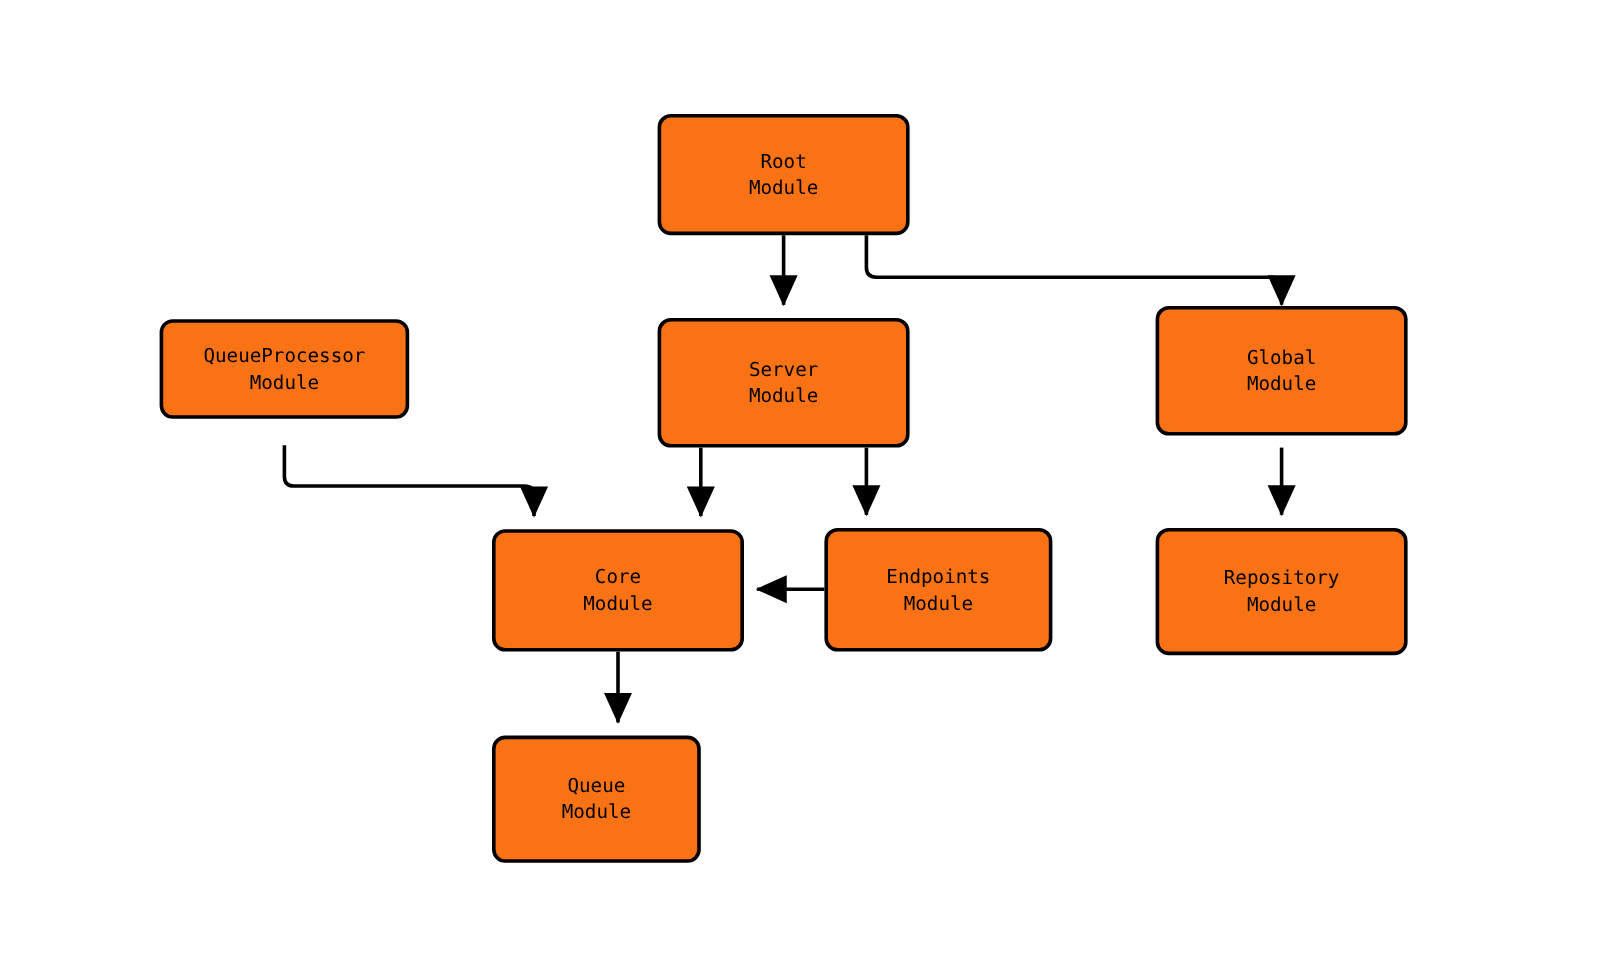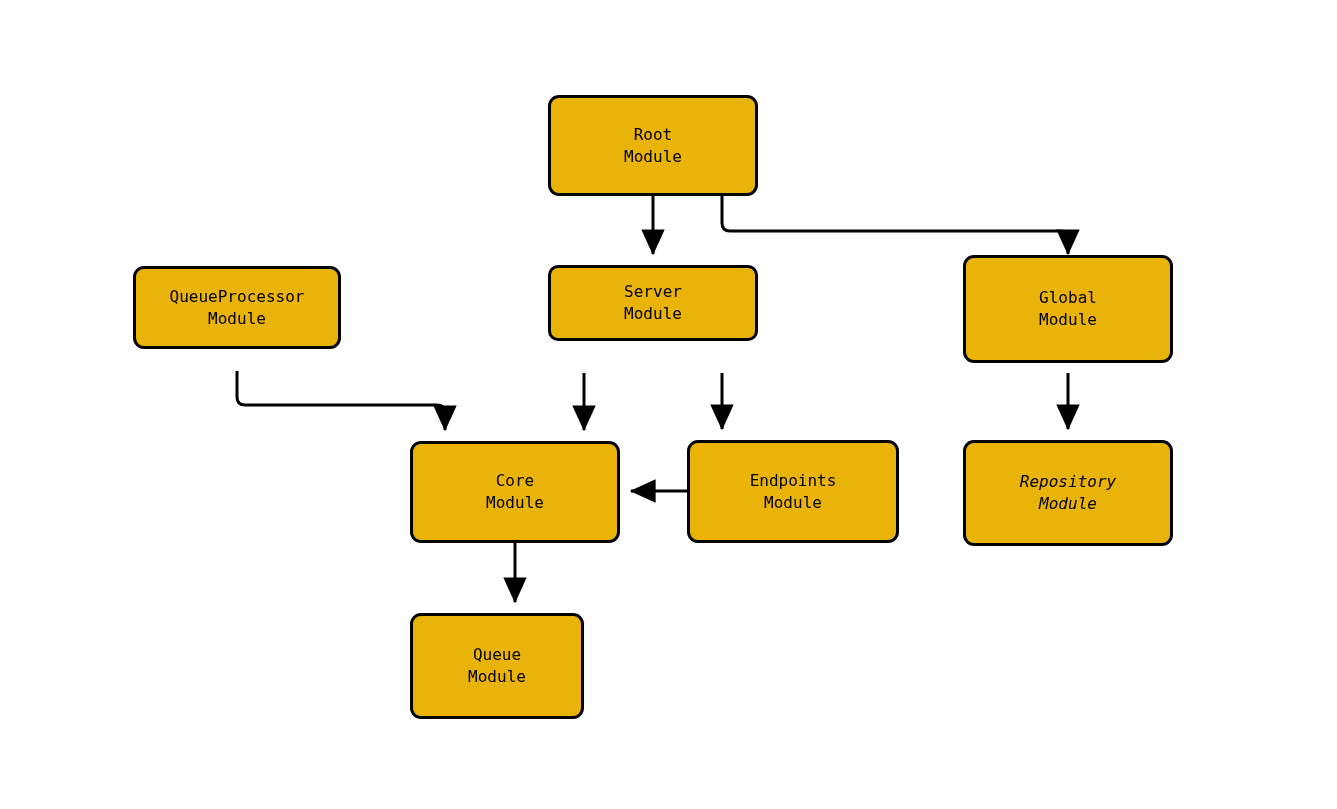--- a/index.html
+++ b/index.html
@@ -23,21 +23,21 @@
   #edge-layer {
     position: absolute;
     left: 0;
     top: 0;
     width: 1337px;
     height: 809px;
   }
   .node-box {
     position: absolute;
     box-sizing: border-box;
-    background: #eab308;
+    background: #f97316;
     border: 3px solid #000000;
     border-radius: 11px;
     display: flex;
     align-items: center;
     justify-content: center;
     z-index: 2;
   }
   .node-label {
     font-family: "DejaVu Sans Mono", "Liberation Mono", monospace;
     font-size: 16px;
@@ -81,41 +81,41 @@
   <div class="node-box" style="left:548px; top:95px; width:210px; height:101px;">
     <span class="node-label">Root
 Module</span>
   </div>
 
   <div class="node-box" style="left:133px; top:266px; width:208px; height:83px;">
     <span class="node-label">QueueProcessor
 Module</span>
   </div>
 
-  <div class="node-box" style="left:548px; top:265px; width:210px; height:76px;border-radius:10px;">
+  <div class="node-box" style="left:548px; top:265px; width:210px; height:108px;">
     <span class="node-label">Server
 Module</span>
   </div>
 
   <div class="node-box" style="left:963px; top:255px; width:210px; height:108px;">
     <span class="node-label">Global
 Module</span>
   </div>
 
   <div class="node-box" style="left:410px; top:441px; width:210px; height:102px;">
     <span class="node-label">Core
 Module</span>
   </div>
 
-  <div class="node-box" style="left:687px; top:440px; width:212px; height:103px;">
+  <div class="node-box" style="left:687px; top:440px; width:190px; height:103px;">
     <span class="node-label">Endpoints
 Module</span>
   </div>
 
-  <div class="node-box" style="left:963px; top:440px; width:210px; height:106px;font-style:italic;">
+  <div class="node-box" style="left:963px; top:440px; width:210px; height:106px;">
     <span class="node-label">Repository
 Module</span>
   </div>
 
   <div class="node-box" style="left:410px; top:613px; width:174px; height:106px;">
     <span class="node-label">Queue
 Module</span>
   </div>
 
 </div>

